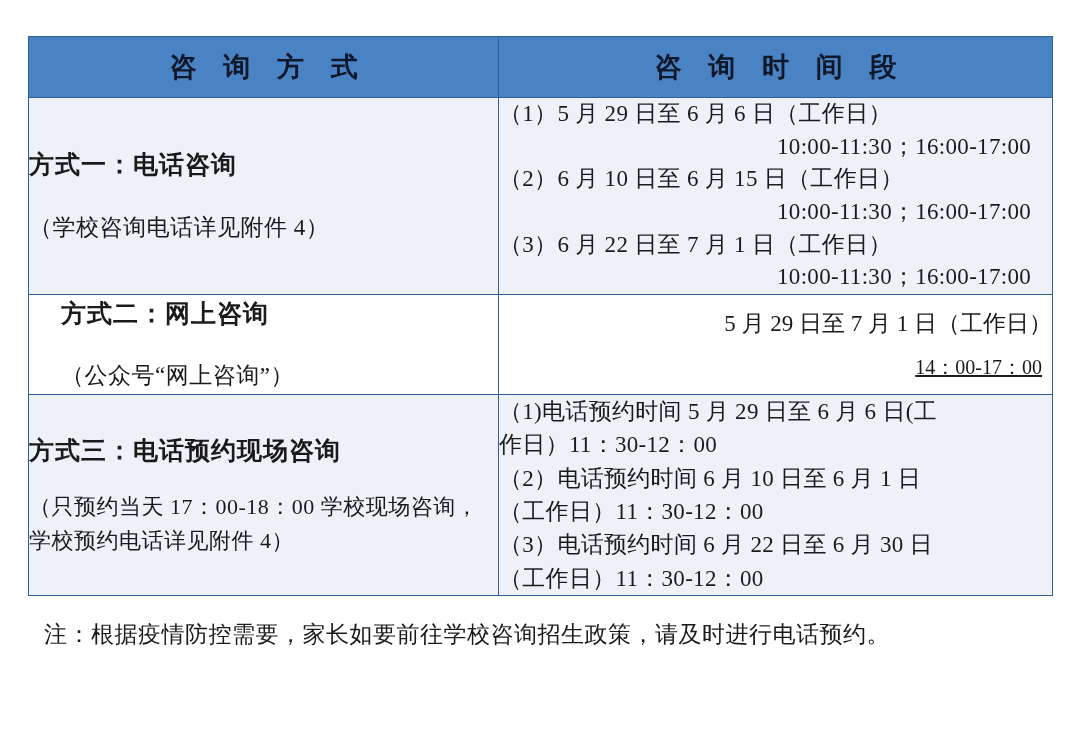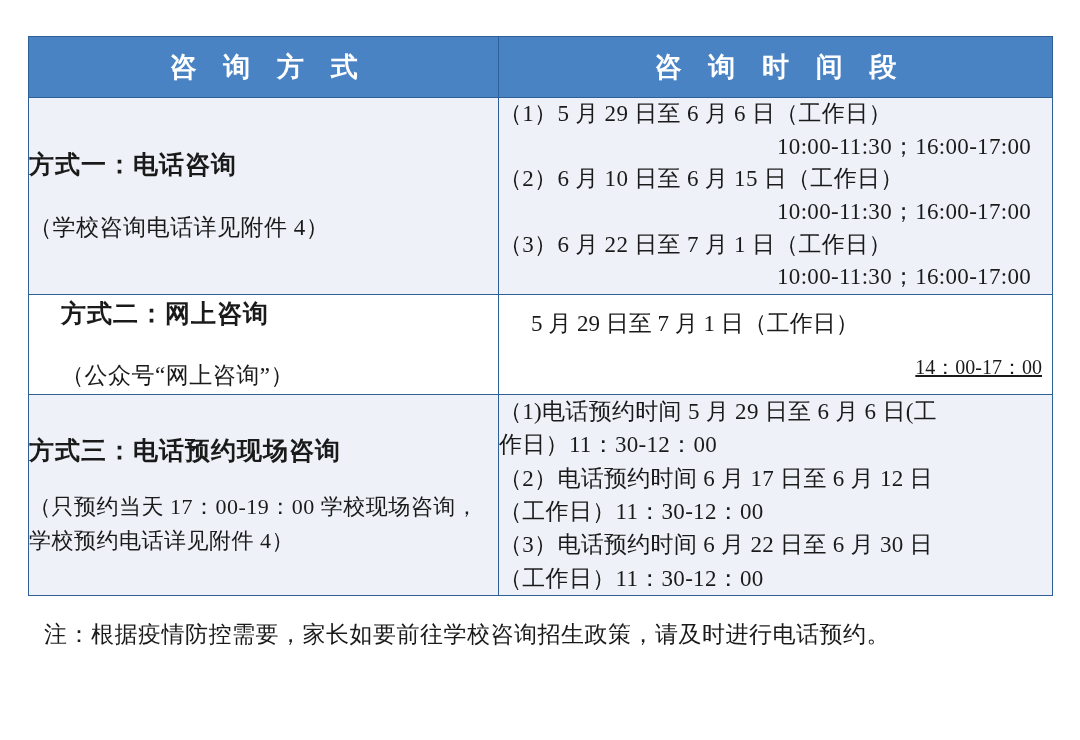--- a/index.html
+++ b/index.html
@@ -30,21 +30,21 @@
   table.consult td, table.consult th {
     border: 1px solid #2e5f97;
     vertical-align: middle;
     padding: 0;
   }
   .col-a { width: 470px; }
   .col-b { width: 554px; }
 
   thead th {
     background: #4a83c4;
-    color: #ffffff;
+    color: #0f172a;
     height: 60px;
     font-size: 27px;
     font-weight: bold;
     letter-spacing: 10px;
     text-indent: 10px;
     text-align: center;
     border-color: #2e5f97;
   }
   .hdr-inner {
     display: block;
@@ -89,21 +89,21 @@
     text-align: right;
     padding-right: 21px;
   }
   .time-line.compact {
     line-height: 1.45;
   }
 
   .r2-right {
     padding: 10px 14px 10px 14px;
   }
-  .r2-line1 { font-size: 23px; line-height: 1.5; }
+  .r2-line1 { font-size: 23px; line-height: 1.5; text-align: right; }
   .r2-line2 { font-size: 20px; line-height: 1.5; text-align: right; padding-right: 10px; margin-top: 10px; text-decoration: underline; }
 
   .footnote {
     width: 1024px;
     margin: 22px auto 16px auto;
     font-size: 23px;
     line-height: 1.5;
     letter-spacing: 0.5px;
     padding-left: 16px;
     box-sizing: border-box;
@@ -153,26 +153,26 @@
         </td>
         <td class="cell-right r2-right">
           <div class="r2-line1">5 月 29 日至 7 月 1 日（工作日）</div>
           <div class="r2-line2">14：00-17：00</div>
         </td>
       </tr>
 
       <tr class="r3">
         <td class="cell-left">
           <div class="way-title">方式三：电话预约现场咨询</div>
-          <div class="way-note small">（只预约当天 17：00-19：00 学校现场咨询，学校预约电话详见附件 4）</div>
+          <div class="way-note small">（只预约当天 17：00-18：00 学校现场咨询，学校预约电话详见附件 4）</div>
         </td>
         <td class="cell-right">
           <div class="time-line compact">（1)电话预约时间 5 月 29 日至 6 月 6 日(工</div>
           <div class="time-line compact">作日）11：30-12：00</div>
-          <div class="time-line compact">（2）电话预约时间 6 月 17 日至 6 月 12 日</div>
+          <div class="time-line compact">（2）电话预约时间 6 月 10 日至 6 月 1 日</div>
           <div class="time-line compact">（工作日）11：30-12：00</div>
           <div class="time-line compact">（3）电话预约时间 6 月 22 日至 6 月 30 日</div>
           <div class="time-line compact">（工作日）11：30-12：00</div>
         </td>
       </tr>
 
     </tbody>
   </table>
 
   <div class="footnote">注：根据疫情防控需要，家长如要前往学校咨询招生政策，请及时进行电话预约。</div>

